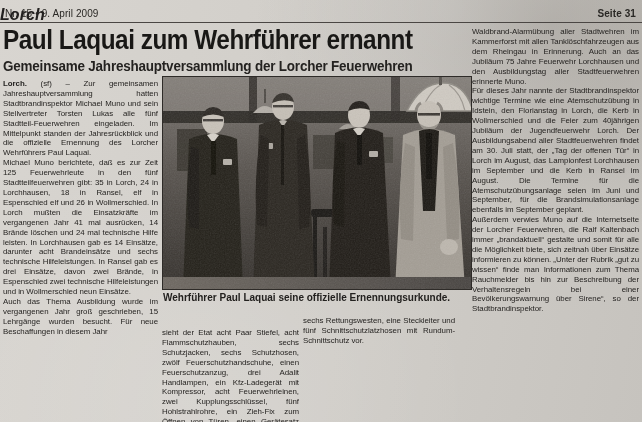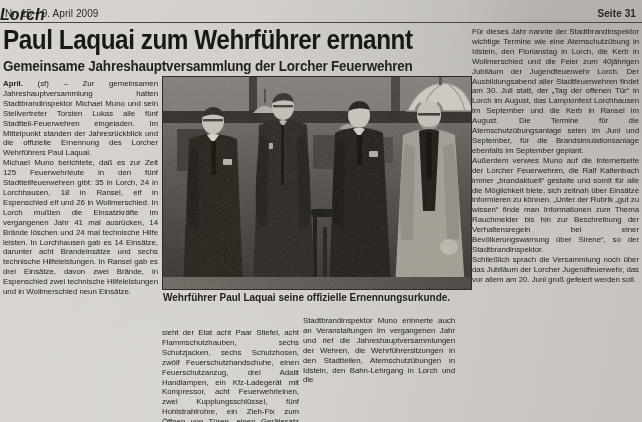--- a/index.html
+++ b/index.html
@@ -61,22 +61,23 @@
   <header class="masthead">
     <span class="issue">Nr. 15 • 9. April 2009</span>
     <span class="section">Lorch</span>
     <span class="pageno">Seite 31</span>
   </header>
 
   <h1 class="headline">Paul Laquai zum Wehrführer ernannt</h1>
   <h2 class="subheadline">Gemeinsame Jahreshauptversammlung der Lorcher Feuerwehren</h2>
 
   <div class="col col1">
-    <p><strong>April.</strong><span> (sf) – Zur gemeinsamen Jahreshauptversammlung hatten Stadtbrandinspektor Michael Muno und sein Stellvertreter Torsten Lukas alle fünf Stadtteil-Feuerwehren eingeladen. Im Mittelpunkt standen der Jahresrückblick und die offizielle Ernennung des Lorcher Wehrführers Paul Laquai.</span></p>
+    <p><strong>Lorch.</strong><span> (sf) – Zur gemeinsamen Jahreshauptversammlung hatten Stadtbrandinspektor Michael Muno und sein Stellvertreter Torsten Lukas alle fünf Stadtteil-Feuerwehren eingeladen. Im Mittelpunkt standen der Jahresrückblick und die offizielle Ernennung des Lorcher Wehrführers Paul Laquai.</span></p>
     <p>Michael Muno berichtete, daß es zur Zeit 125 Feuerwehrleute in den fünf Stadtteilfeuerwehren gibt: 35 in Lorch, 24 in Lorchhausen, 18 in Ransel, elf in Espenschied elf und 26 in Wollmerschied. In Lorch mußten die Einsatzkräfte im vergangenen Jahr 41 mal ausrücken, 14 Brände löschen und 24 mal technische Hilfe leisten. In Lorchhausen gab es 14 Einsätze, darunter acht Brandeinsätze und sechs technische Hilfeleistungen. In Ransel gab es drei Einsätze, davon zwei Brände, in Espenschied zwei technische Hilfeleistungen und in Wollmerschied neun Einsätze.</p>
+    <p>Auch das Thema Ausbildung wurde im vergangenen Jahr groß geschrieben, 15 Lehrgänge wurden besucht. Für neue Beschaffungen in diesem Jahr</p>
   </div>
 
   <figure class="photo">
     <svg width="308" height="212" viewBox="0 0 308 212" xmlns="http://www.w3.org/2000/svg">
       <defs>
         <linearGradient id="pbg" x1="0" y1="0" x2="0" y2="1">
           <stop offset="0" stop-color="#7b7671"></stop>
           <stop offset="0.45" stop-color="#57524d"></stop>
           <stop offset="1" stop-color="#332f2b"></stop>
         </linearGradient>
@@ -176,22 +177,22 @@
     </svg>
   </figure>
 
   <div class="caption">Wehrführer Paul Laquai seine offizielle Ernennungsurkunde.</div>
 
   <div class="col col2">
     <p>sieht der Etat acht Paar Stiefel, acht Flammschutzhauben, sechs Schutzjacken, sechs Schutzhosen, zwölf Feuerschutzhandschuhe, einen Feuerschutzanzug, drei Adalit Handlampen, ein Kfz-Ladegerät mit Kompressor, acht Feuerwehrleinen, zwei Kupplungsschlüssel, fünf Hohlstrahlrohre, ein Zieh-Fix zum Öffnen von Türen, einen Gerätesatz „Absturzsicherung“,</p>
   </div>
 
   <div class="col col3">
-    <p>Stadtbrandinspektor Muno erinnerte auch an Veranstaltungen im vergangenen Jahr und rief die Jahreshauptversammlungen der Wehren, die Wehrführersitzungen in den Stadtteilen, Atemschutzübungen in Idstein, den Bahn-Lehrgang in Lorch und die</p>
+    <p>sechs Rettungswesten, eine Steckleiter und fünf Schnittschutzlatzhosen mit Rundum-Schnittschutz vor.</p>
   </div>
 
   <div class="col col4">
+    <p>Waldbrand-Alarmübung aller Stadtwehren im Kammerforst mit allen Tanklöschfahrzeugen aus dem Rheingau in Erinnerung. Auch an das Jubiläum 75 Jahre Feuerwehr Lorchhausen und den Ausbildungstag aller Stadtfeuerwehren erinnerte Muno.</p>
     <p>Für dieses Jahr nannte der Stadtbrandinspektor wichtige Termine wie eine Atemschutzübung in Idstein, den Florianstag in Lorch, die Kerb in Wollmerschied und die Feier zum 40jährigen Jubiläum der Jugendfeuerwehr Lorch. Der Ausbildungsabend aller Stadtfeuerwehren findet am 30. Juli statt, der „Tag der offenen Tür“ in Lorch im August, das Lampionfest Lorchhausen im September und die Kerb in Ransel im August. Die Termine für die Atemschutzübungsanlage seien im Juni und September, für die Brandsimulationsanlage ebenfalls im September geplant.</p>
     <p>Außerdem verwies Muno auf die Internetseite der Lorcher Feuerwehren, die Ralf Kaltenbach immer „brandaktuell“ gestalte und somit für alle die Möglichkeit biete, sich zeitnah über Einsätze informieren zu können. „Unter der Rubrik „gut zu wissen“ finde man Informationen zum Thema Rauchmelder bis hin zur Beschreibung der Verhaltensregeln bei einer Bevölkerungswarnung über Sirene“, so der Stadtbrandinspektor.</p>
-    <p>Schließlich sprach die Versammlung noch über das Jubiläum der Lorcher Jugendfeuerwehr, das vor allem am 20. Juni groß gefeiert werden soll.</p>
   </div>
 
 </div>
 
 </body></html>

